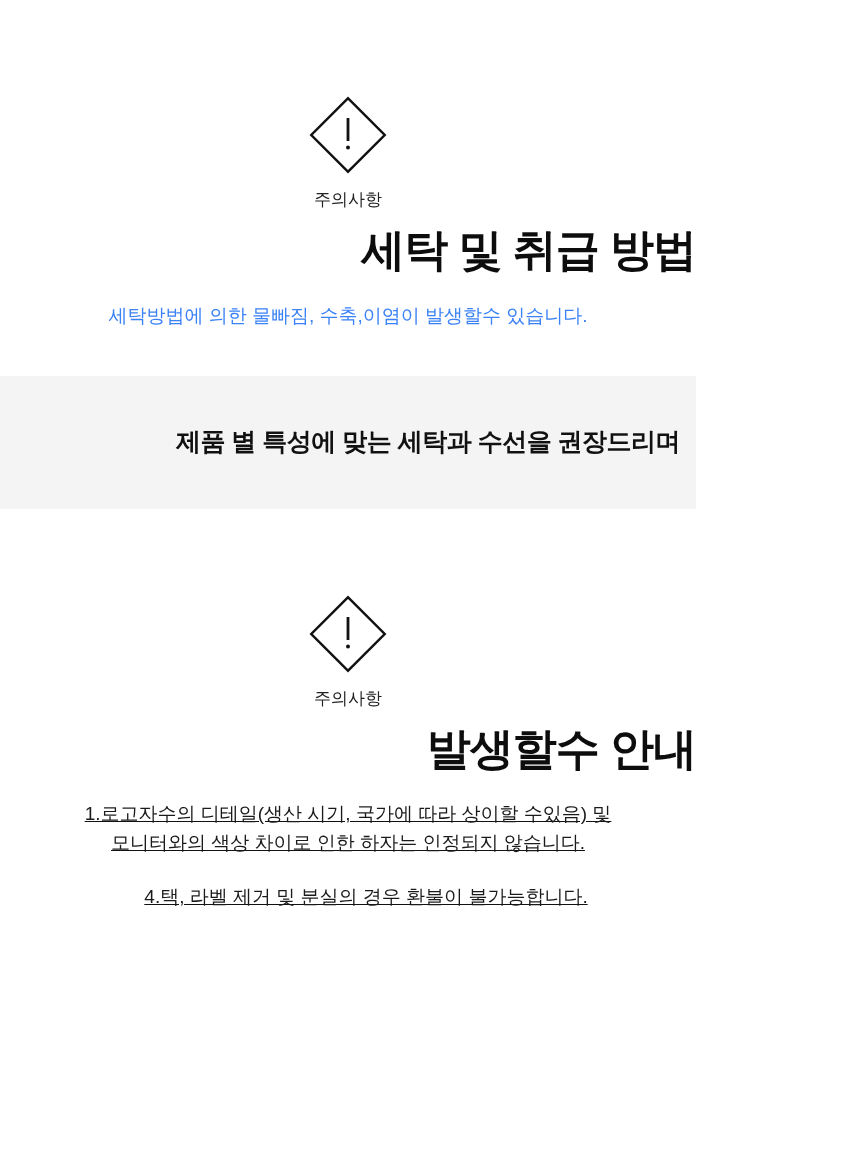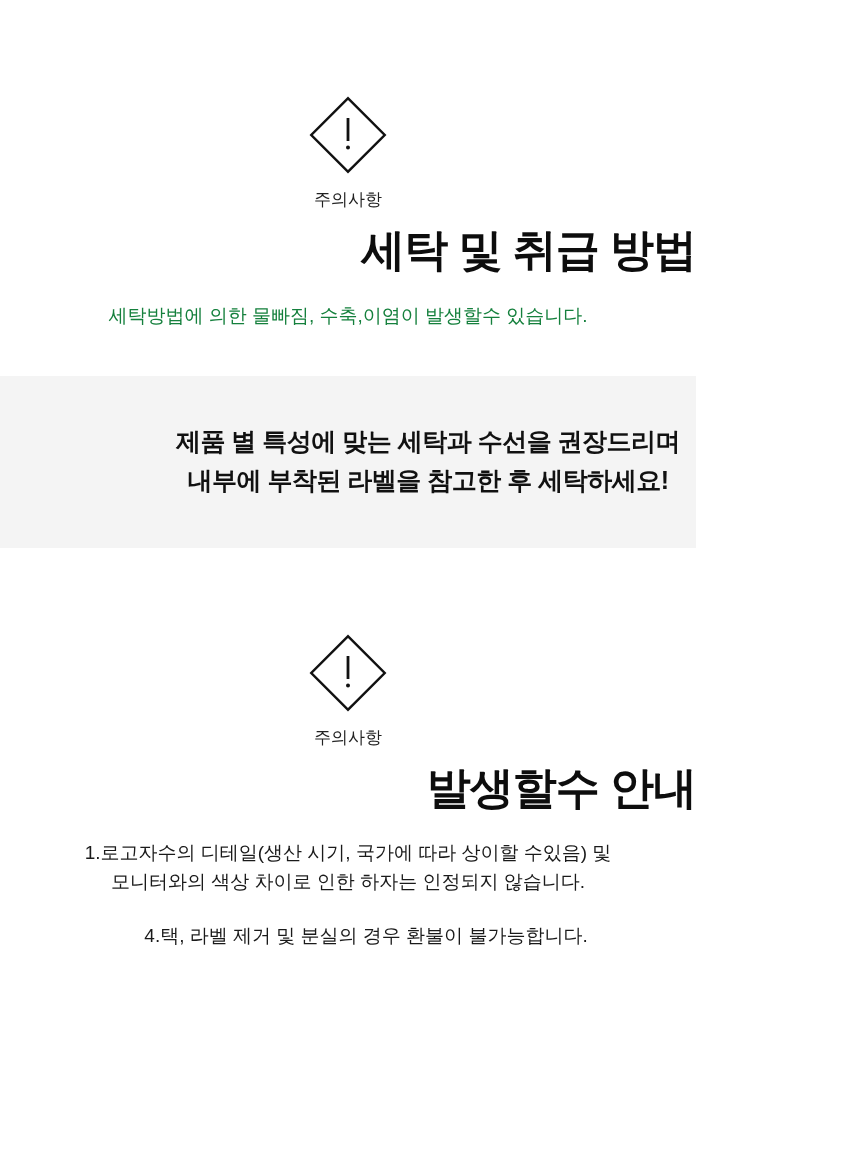--- a/index.html
+++ b/index.html
@@ -45,21 +45,21 @@
     font-size: 44px;
     font-weight: 700;
     letter-spacing: -1px;
     color: #0d0d0d;
     margin-top: 14px;
     line-height: 1.15;
     text-align: right;
   }
   .sub-line {
     font-size: 19px;
-    color: #15803d;
+    color: #3b82f6;
     font-weight: 400;
     margin-top: 26px;
     line-height: 1.5;
   }
 
   
   .grey-band {
     width: 860px;
     background: #f4f4f4;
     margin-top: 46px;
@@ -73,20 +73,21 @@
     font-weight: 700;
     color: #111111;
     line-height: 1.55;
     letter-spacing: -0.5px;
   }
 
   
   .refund-list {
     margin-top: 26px;
     text-align: center;
+    text-decoration: underline;
   }
   .refund-item {
     font-size: 19px;
     color: #1a1a1a;
     line-height: 1.5;
     margin-bottom: 26px;
     white-space: pre-line;
     font-weight: 400;
   }
   .refund-item:last-child {
@@ -111,21 +112,20 @@
         <circle cx="39" cy="51.5" r="2" fill="#111111"></circle>
       </svg>
     </div>
     <div class="eyebrow">주의사항</div>
     <div class="big-title">세탁 및 취급 방법</div>
     <div class="sub-line">세탁방법에 의한 물빠짐, 수축,이염이 발생할수 있습니다.</div>
   </div>
 
   <div class="grey-band">
     <p>제품 별 특성에 맞는 세탁과 수선을 권장드리며</p>
-    <p>내부에 부착된 라벨을 참고한 후 세탁하세요!</p>
   </div>
 
   <div class="section sec-second pad-bottom">
     <div class="icon-wrap">
       <svg class="diamond-icon" width="78" height="78" viewBox="0 0 78 78" aria-hidden="true">
         <rect x="13" y="13" width="52" height="52" transform="rotate(45 39 39)" fill="none" stroke="#111111" stroke-width="2.4"></rect>
         <rect x="37.6" y="22" width="2.8" height="23" fill="#111111"></rect>
         <circle cx="39" cy="51.5" r="2" fill="#111111"></circle>
       </svg>
     </div>

